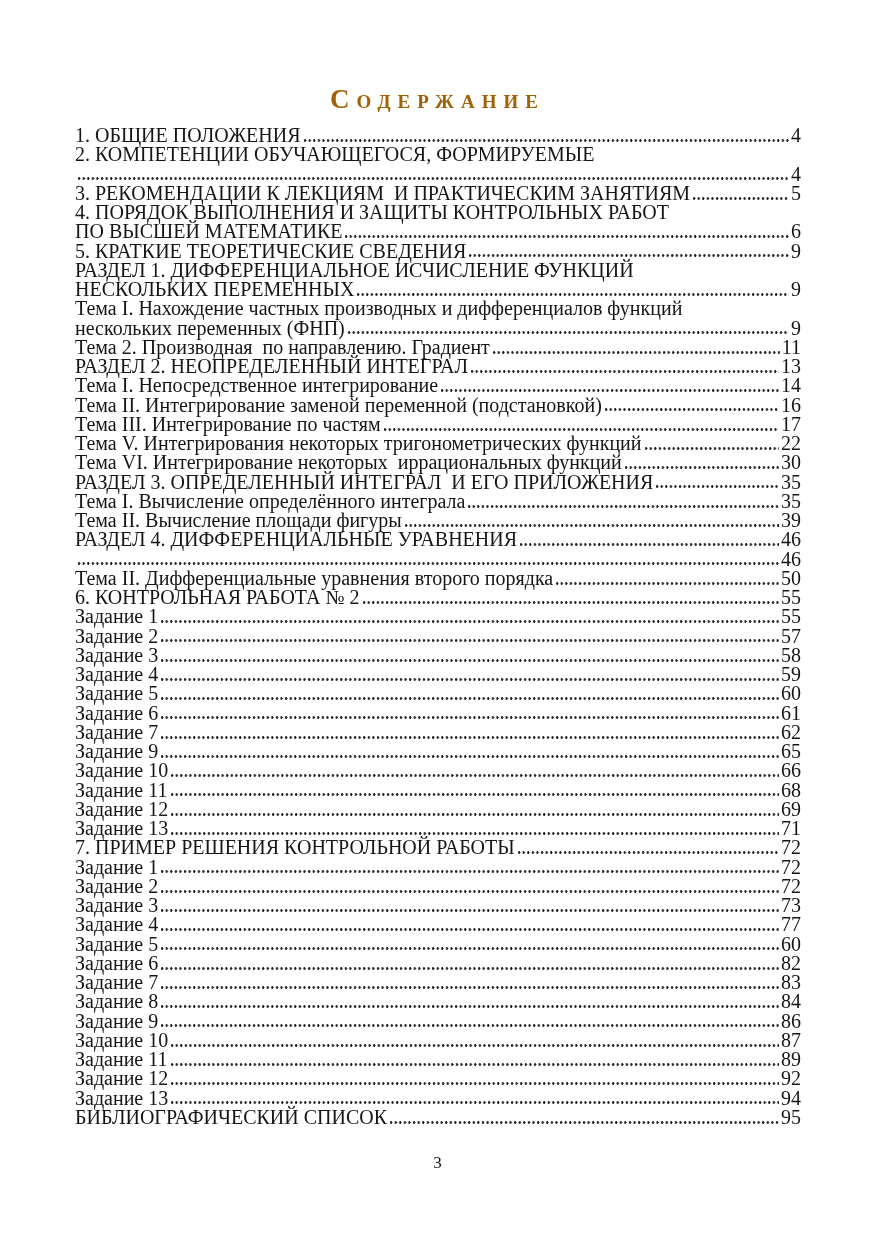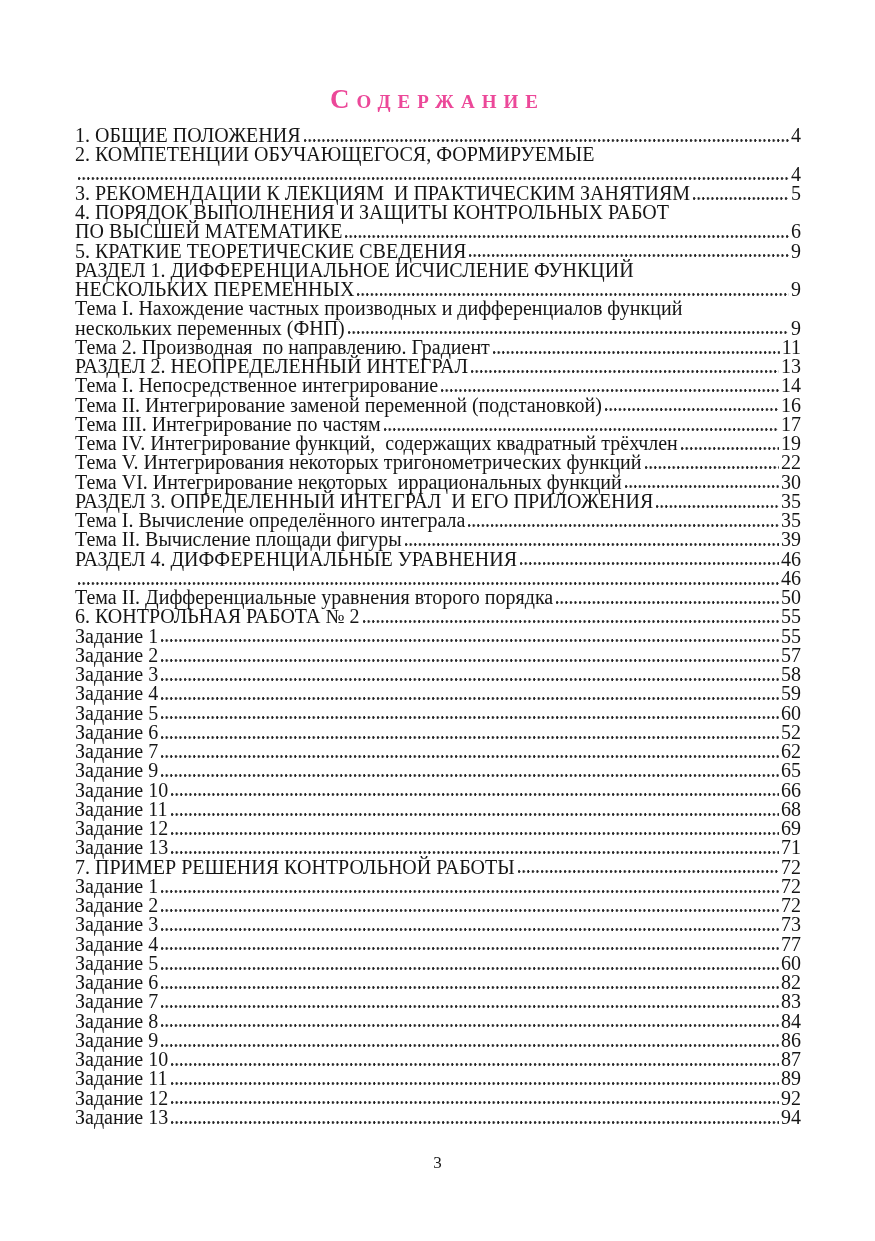--- a/index.html
+++ b/index.html
@@ -19,21 +19,21 @@
   .doc-title {
     position: absolute;
     top: 84px;
     left: 0;
     right: 0;
     text-align: center;
     font-size: 27px;
     font-weight: bold;
     letter-spacing: 7px;
     font-variant: small-caps;
-    color: #ec4899;
+    color: #a16207;
   }
   .toc-list {
     position: absolute;
     top: 126px;
     left: 75px;
     right: 74px;
   }
   .toc-row {
     display: flex;
     font-size: 20px;
@@ -139,25 +139,20 @@
         <span class="toc-label">Тема II. Интегрирование заменой переменной (подстановкой)</span>
         <span class="toc-leader"></span>
         <span class="toc-page">16</span>
       </div>
       <div class="toc-row">
         <span class="toc-label">Тема III. Интегрирование по частям</span>
         <span class="toc-leader"></span>
         <span class="toc-page">17</span>
       </div>
       <div class="toc-row">
-        <span class="toc-label">Тема IV. Интегрирование функций,  содержащих квадратный трёхчлен</span>
-        <span class="toc-leader"></span>
-        <span class="toc-page">19</span>
-      </div>
-      <div class="toc-row">
         <span class="toc-label">Тема V. Интегрирования некоторых тригонометрических функций</span>
         <span class="toc-leader"></span>
         <span class="toc-page">22</span>
       </div>
       <div class="toc-row">
         <span class="toc-label">Тема VI. Интегрирование некоторых  иррациональных функций</span>
         <span class="toc-leader"></span>
         <span class="toc-page">30</span>
       </div>
       <div class="toc-row">
@@ -215,21 +210,21 @@
         <span class="toc-page">59</span>
       </div>
       <div class="toc-row">
         <span class="toc-label">Задание 5</span>
         <span class="toc-leader"></span>
         <span class="toc-page">60</span>
       </div>
       <div class="toc-row">
         <span class="toc-label">Задание 6</span>
         <span class="toc-leader"></span>
-        <span class="toc-page">52</span>
+        <span class="toc-page">61</span>
       </div>
       <div class="toc-row">
         <span class="toc-label">Задание 7</span>
         <span class="toc-leader"></span>
         <span class="toc-page">62</span>
       </div>
       <div class="toc-row">
         <span class="toc-label">Задание 9</span>
         <span class="toc-leader"></span>
         <span class="toc-page">65</span>
@@ -316,17 +311,22 @@
       </div>
       <div class="toc-row">
         <span class="toc-label">Задание 12</span>
         <span class="toc-leader"></span>
         <span class="toc-page">92</span>
       </div>
       <div class="toc-row">
         <span class="toc-label">Задание 13</span>
         <span class="toc-leader"></span>
         <span class="toc-page">94</span>
+      </div>
+      <div class="toc-row">
+        <span class="toc-label">БИБЛИОГРАФИЧЕСКИЙ СПИСОК</span>
+        <span class="toc-leader"></span>
+        <span class="toc-page">95</span>
       </div>
     </div>
 
   <div class="folio">3</div>
 </div>
 
 </body></html>

